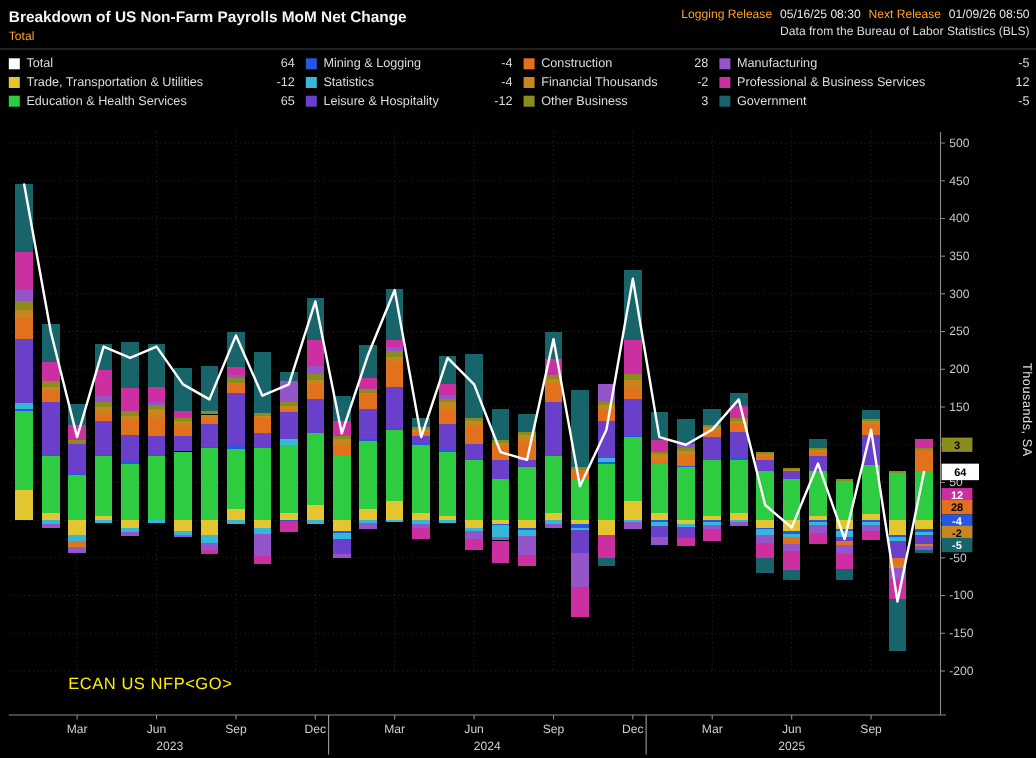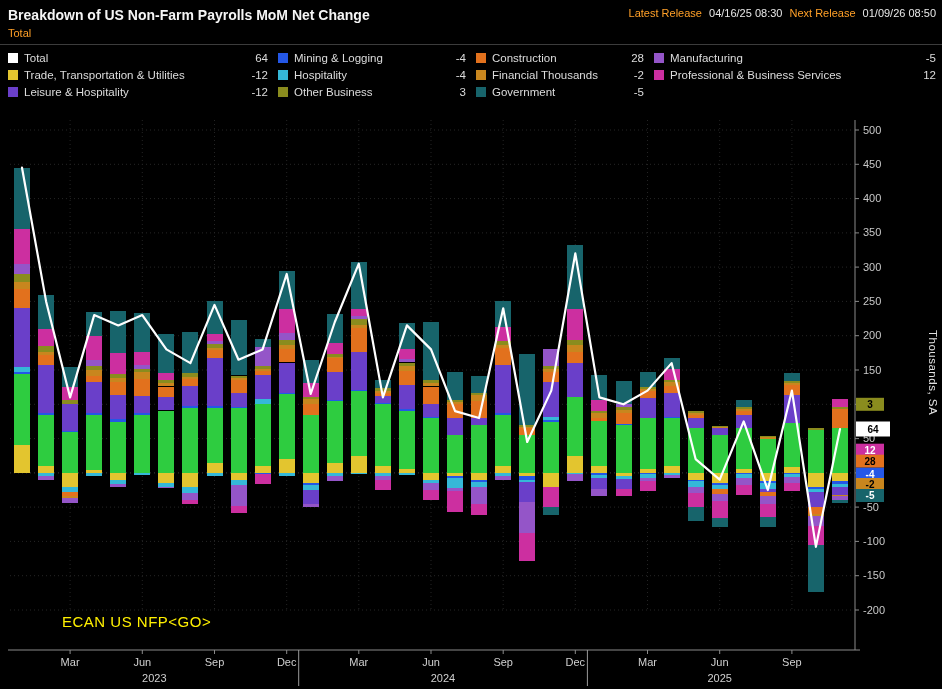--- a/index.html
+++ b/index.html
@@ -25,25 +25,26 @@
   .command{position:absolute;left:62px;top:613px;font-size:15px;font-weight:normal;
            color:#fff000;letter-spacing:0.5px;}
 </style>
 </head>
 <body>
 
 <div class="header">
   <div class="title">Breakdown of US Non-Farm Payrolls MoM Net Change</div>
   <div class="series">Total</div>
   <div class="release">
-    <span class="amber">Latest Release</span>
-    <span>04/16/25 08:30</span>
+    <span class="amber">Logging Release</span>
+    <span>05/16/25 08:30</span>
     <span class="amber">Next Release</span>
     <span>01/09/26 08:50</span>
   </div>
+  <div class="source">Data from the Bureau of Labor Statistics (BLS)</div>
 </div>
 <div class="header-divider"></div>
 
 <div class="legend" id="legend">
     <div class="legend-item">
       <span class="sw" style="background: rgb(255, 255, 255);"></span>
       <span class="ll">Total</span>
       <span class="lv">64</span>
     </div>
     <div class="legend-item">
@@ -61,32 +62,37 @@
       <span class="ll">Manufacturing</span>
       <span class="lv">-5</span>
     </div>
     <div class="legend-item">
       <span class="sw" style="background: rgb(227, 197, 47);"></span>
       <span class="ll">Trade, Transportation &amp; Utilities</span>
       <span class="lv">-12</span>
     </div>
     <div class="legend-item">
       <span class="sw" style="background: rgb(53, 184, 216);"></span>
-      <span class="ll">Hospitality</span>
+      <span class="ll">Statistics</span>
       <span class="lv">-4</span>
     </div>
     <div class="legend-item">
       <span class="sw" style="background: rgb(200, 134, 30);"></span>
       <span class="ll">Financial Thousands</span>
       <span class="lv">-2</span>
     </div>
     <div class="legend-item">
       <span class="sw" style="background: rgb(204, 47, 160);"></span>
       <span class="ll">Professional &amp; Business Services</span>
       <span class="lv">12</span>
+    </div>
+    <div class="legend-item">
+      <span class="sw" style="background: rgb(46, 204, 64);"></span>
+      <span class="ll">Education &amp; Health Services</span>
+      <span class="lv">65</span>
     </div>
     <div class="legend-item">
       <span class="sw" style="background: rgb(106, 63, 201);"></span>
       <span class="ll">Leisure &amp; Hospitality</span>
       <span class="lv">-12</span>
     </div>
     <div class="legend-item">
       <span class="sw" style="background: rgb(138, 140, 30);"></span>
       <span class="ll">Other Business</span>
       <span class="lv">3</span>

